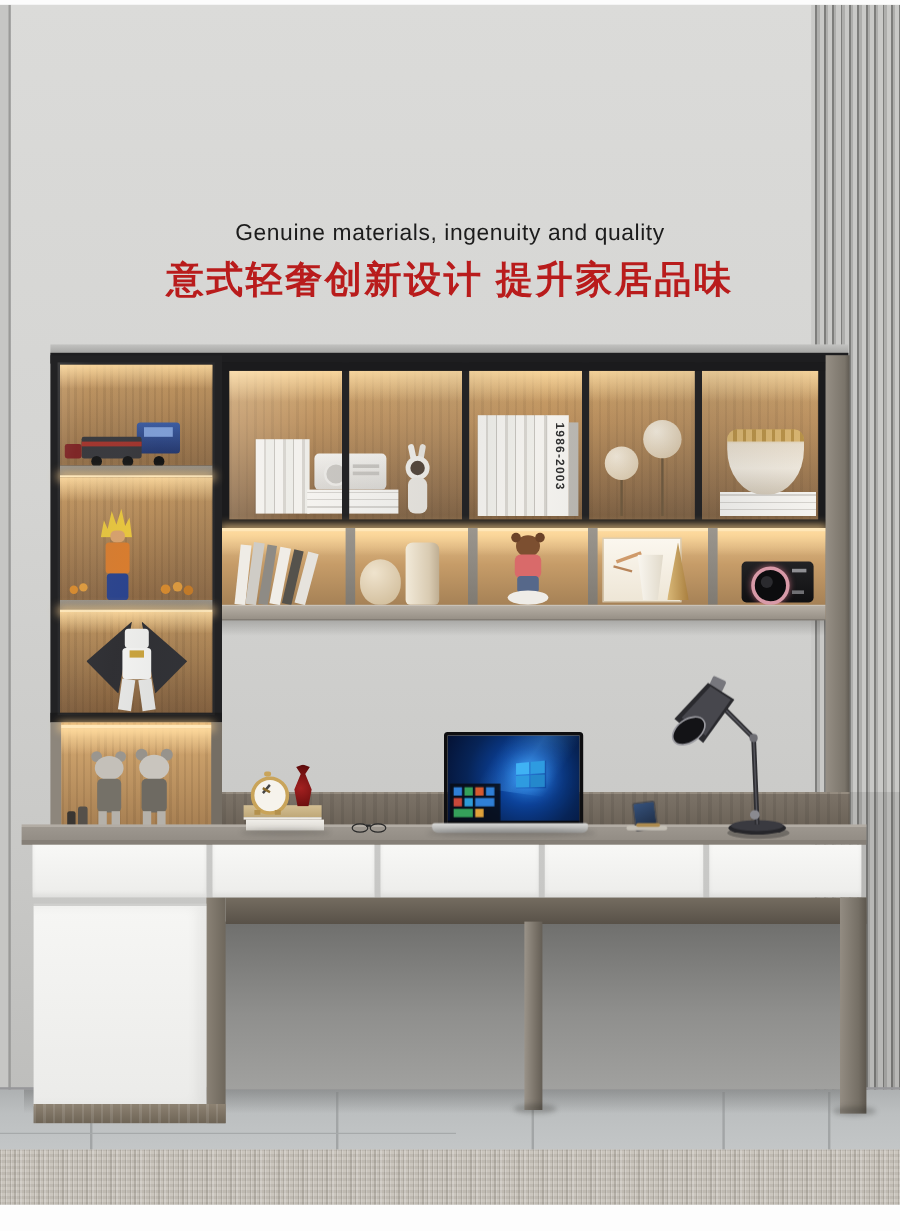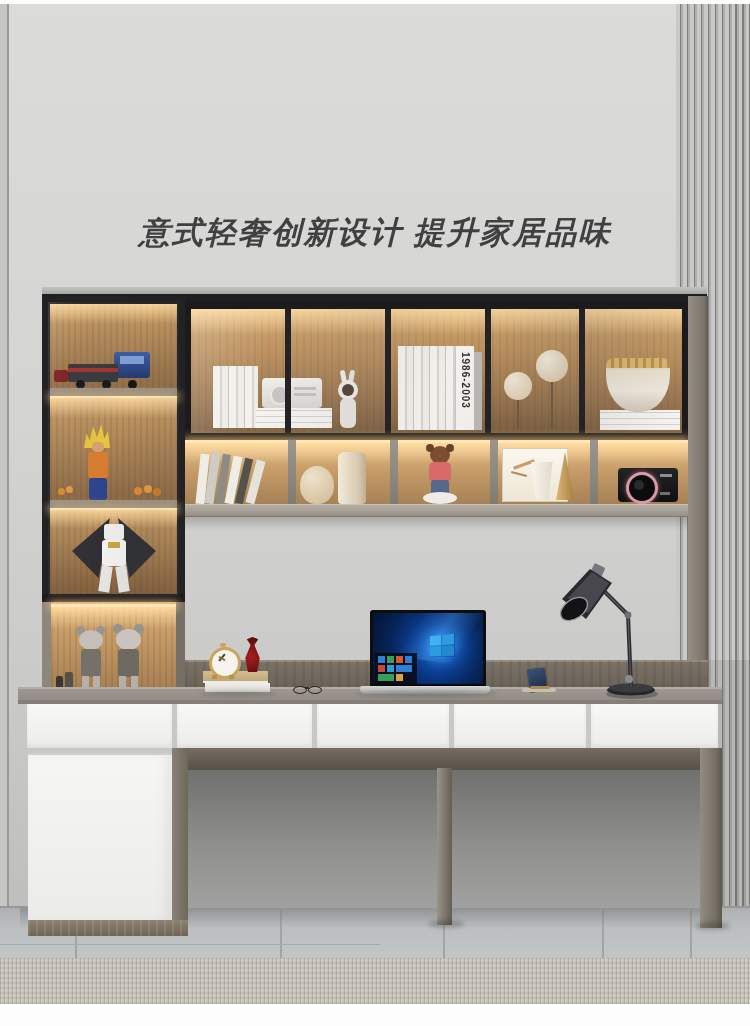--- a/index.html
+++ b/index.html
@@ -1,21 +1,21 @@
 <!DOCTYPE html>
 <html><head>
 <meta charset="utf-8">
 <style>
   html,body{margin:0;padding:0;background:#fff;font-family:"Liberation Sans",sans-serif;}
   #stage{position:relative;width:750px;height:1026px;overflow:hidden;background:#d6d6d4;}
   .abs{position:absolute;}
   .banner{left:0;width:750px;text-align:center;color:#161616;}
   .title{top:110px;font-size:53px;font-weight:800;letter-spacing:1px;}
   .sub-en{top:184px;font-size:19px;font-weight:500;letter-spacing:.5px;color:#1c1c1c;}
-  .sub-cn{top:212px;font-size:31px;font-weight:600;letter-spacing:2px;color:#404040;font-style:italic;}
+  .sub-cn{top:212px;font-size:31px;font-weight:600;letter-spacing:2px;color:#b91c1c;}
   .drawer{background:linear-gradient(180deg,#f8f8f6,#ececea);box-shadow:inset 0 -3px 4px rgba(0,0,0,.06);}
   .glass{background:linear-gradient(102deg,rgba(255,255,255,.22) 0%,rgba(255,255,255,.06) 16%,rgba(150,160,170,.12) 36%,rgba(255,255,255,.03) 52%,rgba(110,120,130,.14) 78%,rgba(255,255,255,.05) 100%);}
   .ledline{background:#ffe7b8;box-shadow:0 0 8px 2px rgba(255,210,140,.9);}
   .ledglow{background:linear-gradient(180deg,rgba(255,220,160,.85),rgba(255,220,160,0));}
   .shelfbar{background:linear-gradient(180deg,#9b968e,#7f7a72);}
   .spines{background:repeating-linear-gradient(90deg,#f2f0ec 0 7px,#d4d1cb 7px 9px,#ecebe6 9px 15px,#c2bfb9 15px 16px);}
   .stack{background:repeating-linear-gradient(0deg,#f5f3ef 0 5px,#d3d0cb 5px 6px);}
   .vtext{writing-mode:vertical-rl;text-orientation:mixed;font-size:10px;font-weight:bold;color:#2a2a2a;letter-spacing:1px;}
 </style>
 </head>
@@ -37,20 +37,21 @@
   <div class="abs" style="left:280px;top:910px;width:1.5px;height:48px;background:#a2a5a6;"></div>
   <div class="abs" style="left:443px;top:910px;width:1.5px;height:48px;background:#a2a5a6;"></div>
   <div class="abs" style="left:602px;top:910px;width:1.5px;height:48px;background:#a2a5a6;"></div>
   <div class="abs" style="left:690px;top:910px;width:1.5px;height:48px;background:#a2a5a6;"></div>
   <div class="abs" style="left:0;top:944px;width:380px;height:1px;background:#a6a9aa;"></div>
 
   <div class="abs" style="left:0;top:958px;width:750px;height:46px;background-color:#cbc6be;background-image:repeating-linear-gradient(90deg,rgba(95,90,80,.22) 0 1px,rgba(255,255,255,.18) 1px 2px,rgba(0,0,0,0) 2px 4px),repeating-linear-gradient(0deg,rgba(120,115,105,.15) 0 2px,rgba(0,0,0,0) 2px 5px);"></div>
   <div class="abs" style="left:0;top:1004px;width:750px;height:22px;background:#fdfdfd;"></div>
   <div class="abs" style="left:0;top:0;width:750px;height:4px;background:#fcfcfc;"></div>
 
+  <div class="abs banner sub-en">Genuine materials, ingenuity and quality</div>
   <div class="abs banner sub-cn">意式轻奢创新设计 提升家居品味</div>
 
   <div class="abs" style="left:185px;top:768px;width:517px;height:140px;background:linear-gradient(180deg,#6f6f6d,#8f8f8d 55%,#a1a19f);"></div>
   <div class="abs" style="left:20px;top:908px;width:700px;height:20px;background:linear-gradient(180deg,rgba(40,40,38,.22),rgba(40,40,38,0));"></div>
 
   <div class="abs" style="left:42px;top:287px;width:665px;height:9px;background:linear-gradient(180deg,#c2c2c0,#9f9f9d);"></div>
   <div class="abs" style="left:42px;top:294px;width:665px;height:9px;background:#1e1e20;"></div>
 
   <div class="abs" style="left:185px;top:302px;width:503px;height:138px;background:#1d1d1f;">
 

